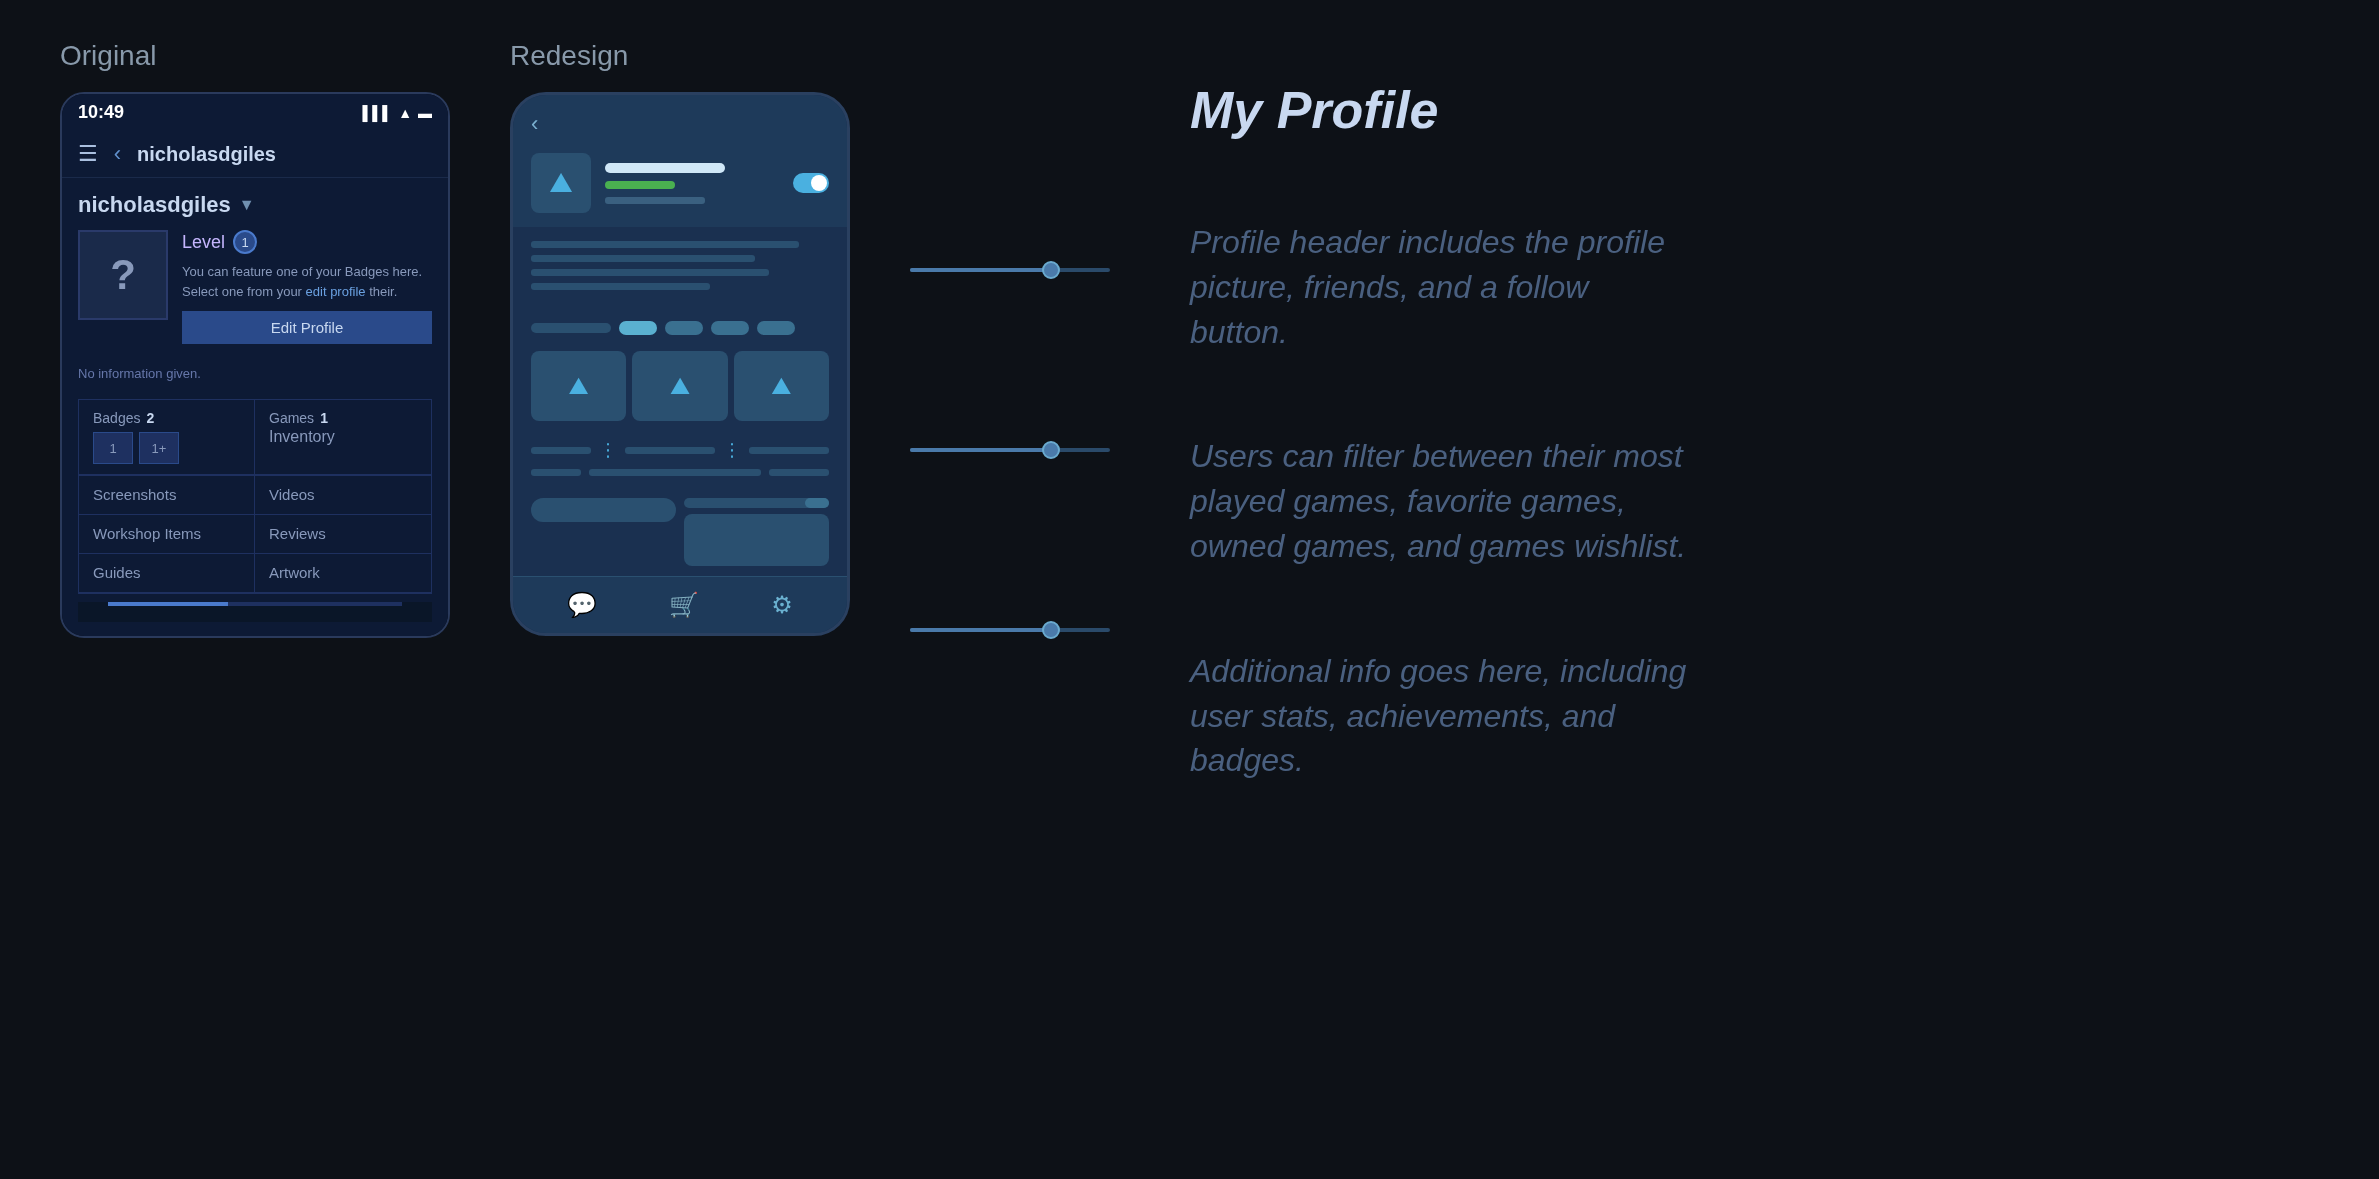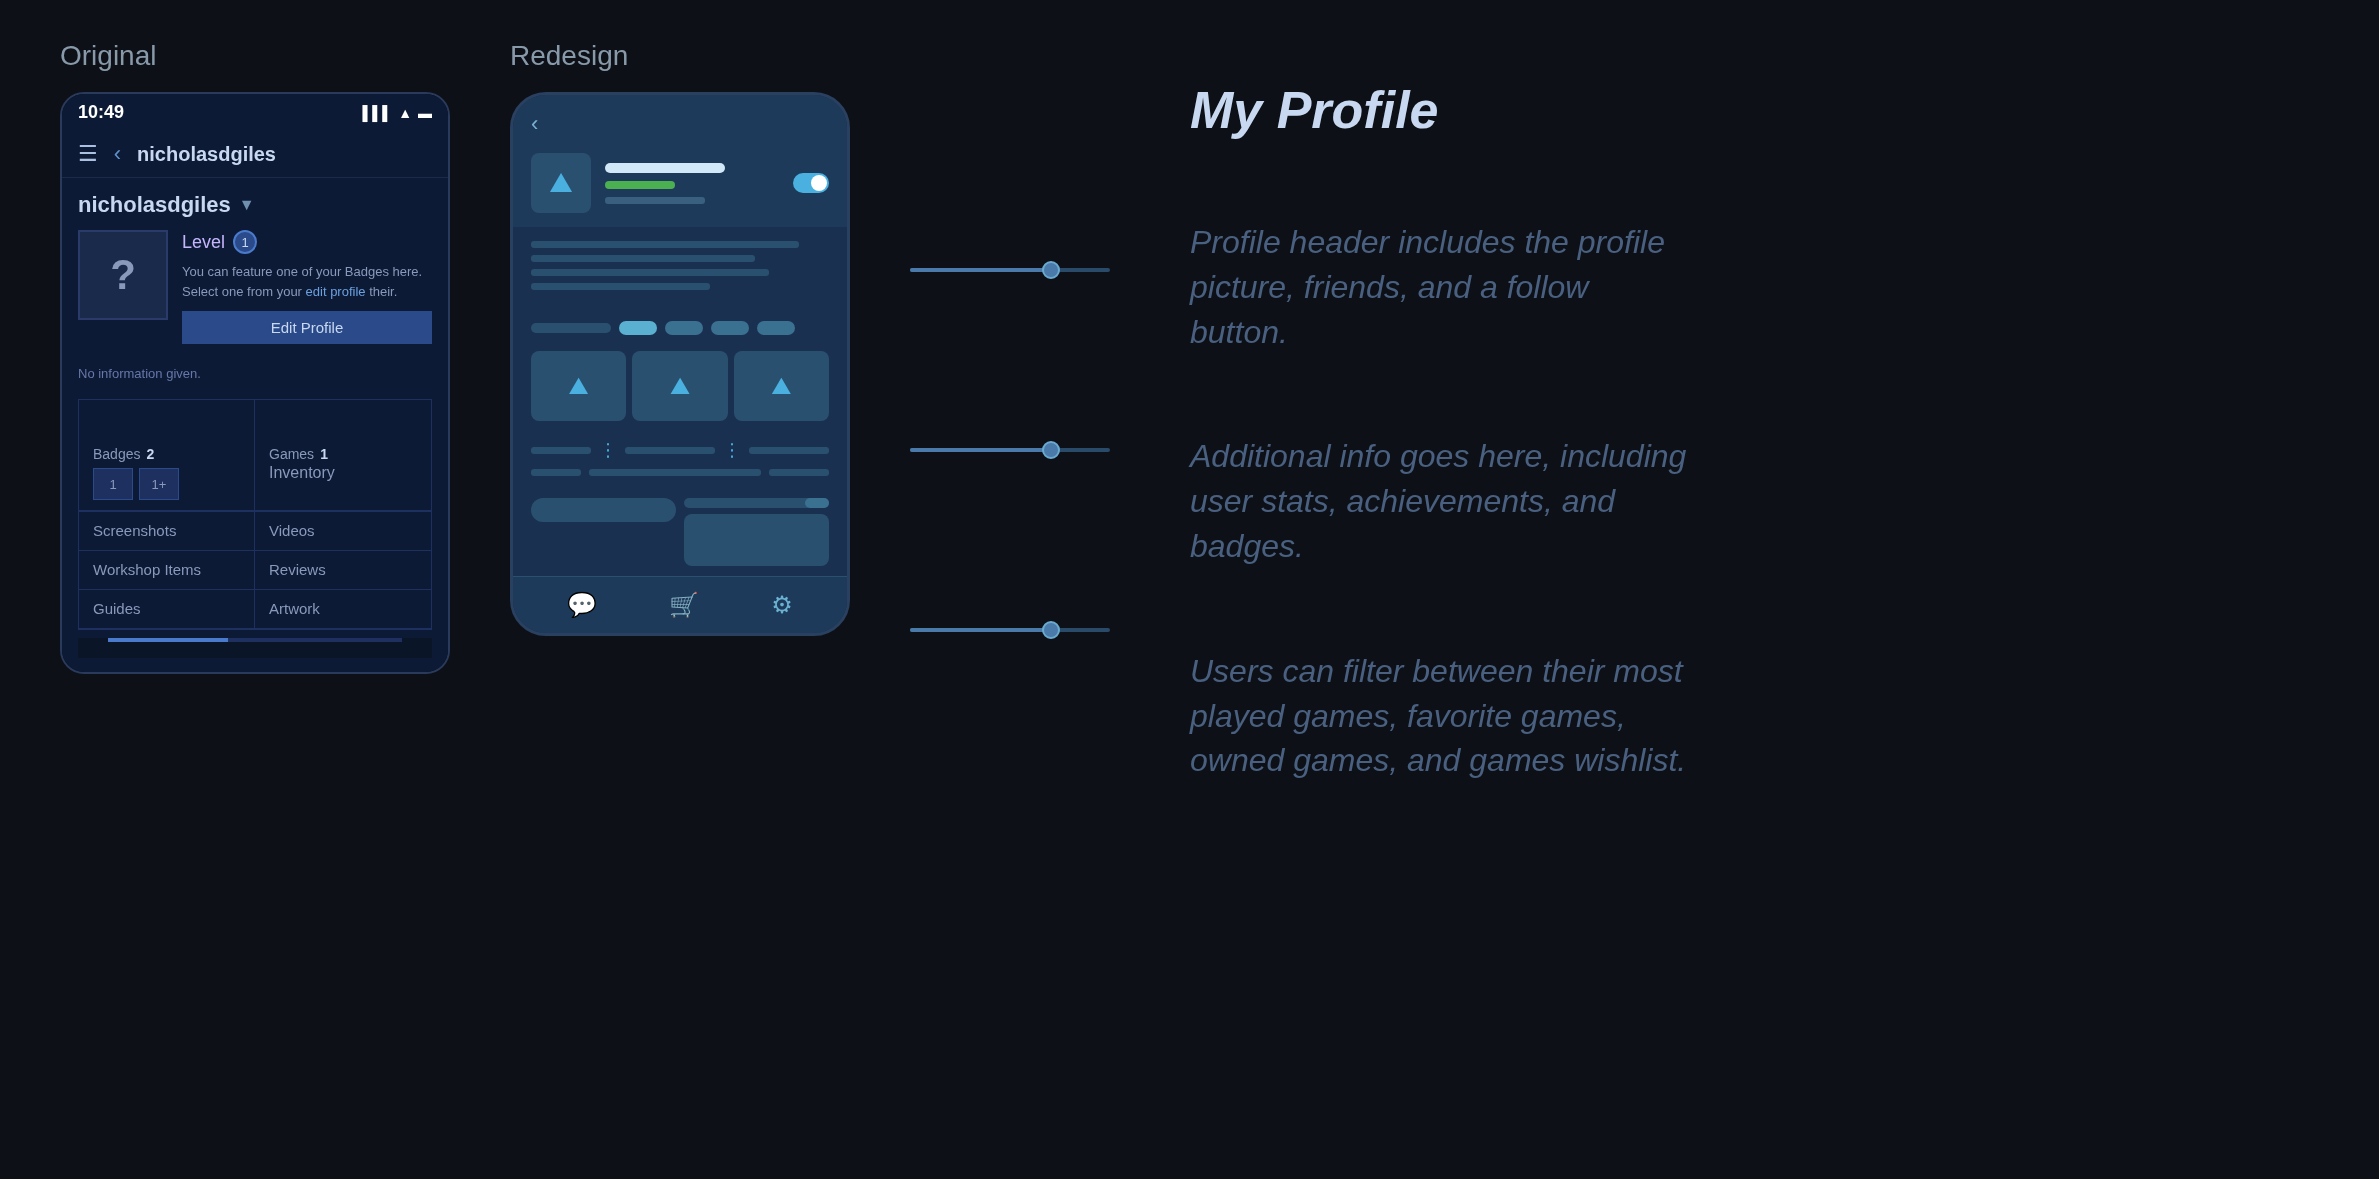--- a/index.html
+++ b/index.html
@@ -199,21 +199,20 @@
     }
     .grid-cell:nth-child(even) {
       border-right: none;
     }
     .grid-cell-label {
       color: #8899bb;
       font-size: 14px;
       display: flex;
       align-items: center;
       gap: 6px;
-      margin-top: 36px;
     }
     .grid-cell-count {
       color: #c8d8f0;
       font-size: 14px;
       font-weight: 600;
     }
     .badge-items {
       display: flex;
       gap: 6px;
       margin-top: 6px;
@@ -776,18 +775,18 @@
 </div>
 
 <div class="section-description">
   <div>
     <h1 class="desc-title">My Profile</h1>
   </div>
   <div class="desc-block">
     <p class="desc-text">Profile header includes the profile picture, friends, and a follow button.</p>
   </div>
   <div class="desc-block">
+    <p class="desc-text">Users can filter between their most played games, favorite games, owned games, and games wishlist.</p>
+  </div>
+  <div class="desc-block">
     <p class="desc-text">Additional info goes here, including user stats, achievements, and badges.</p>
   </div>
-  <div class="desc-block">
-    <p class="desc-text">Users can filter between their most played games, favorite games, owned games, and games wishlist.</p>
-  </div>
 </div>
 
 </body></html>

